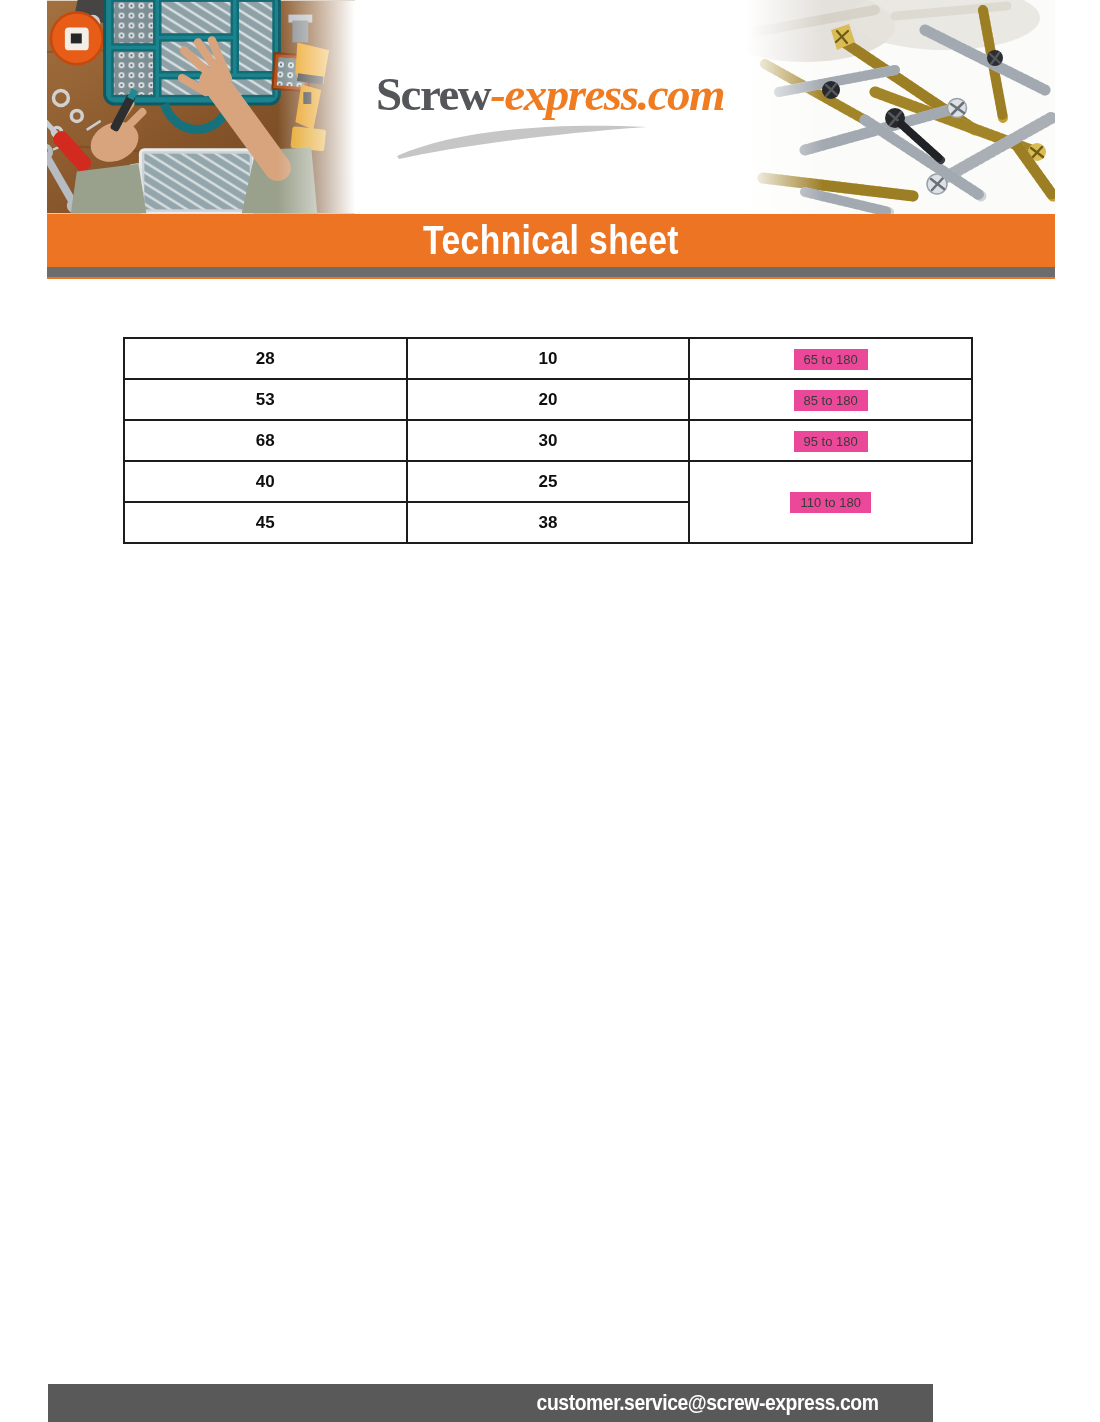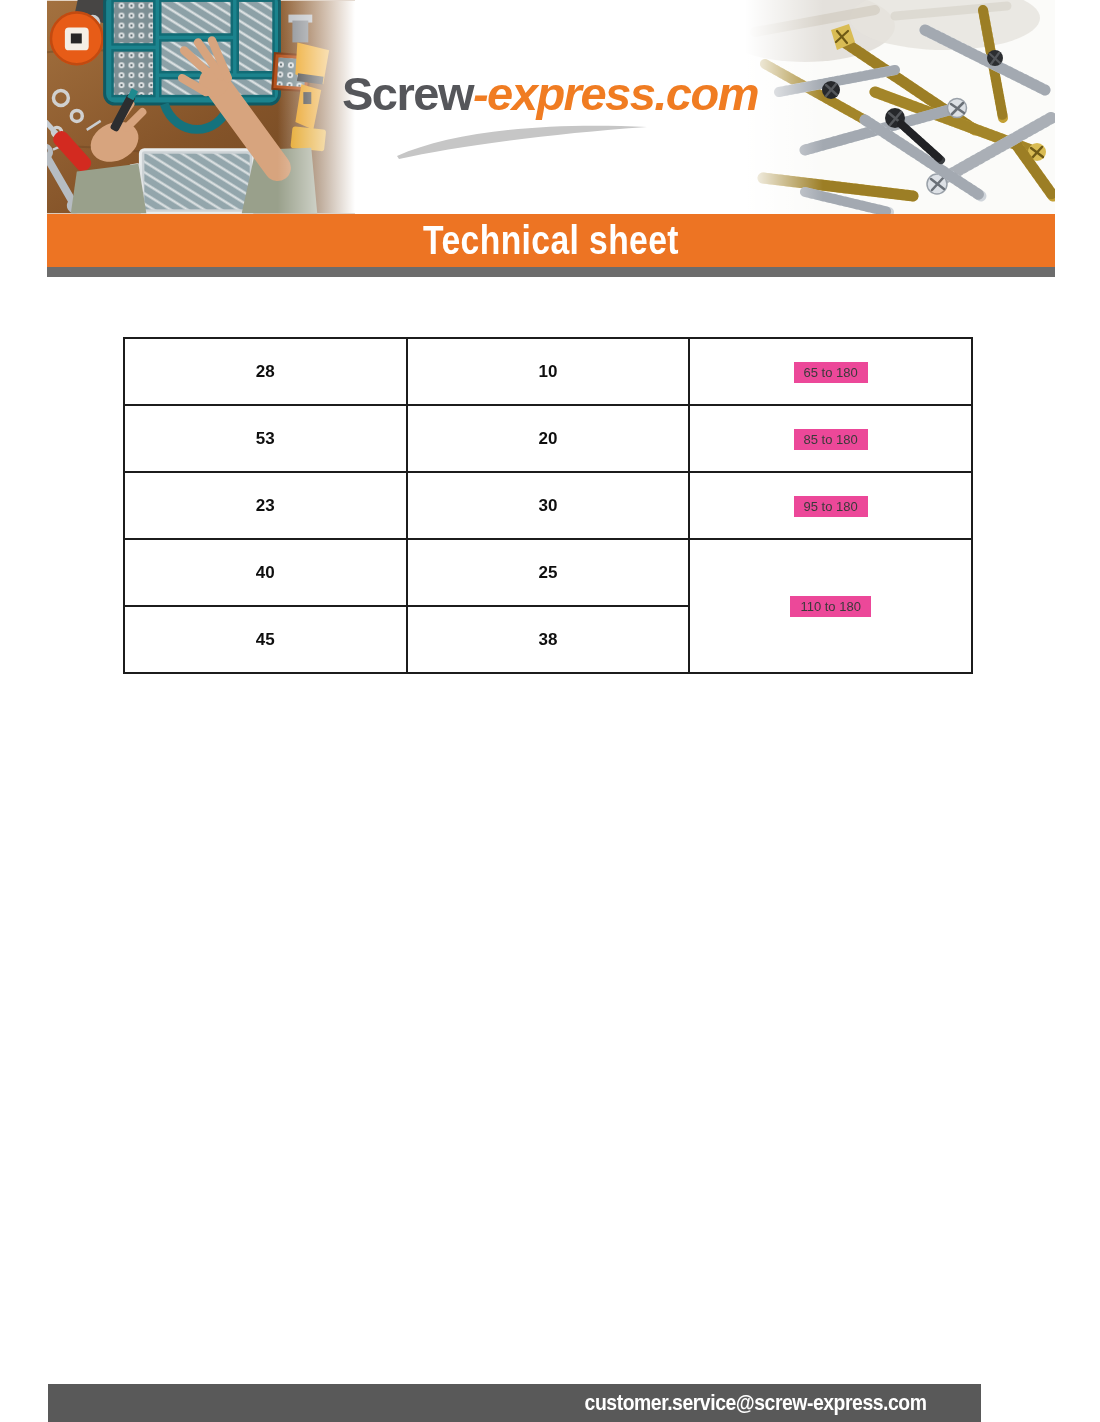--- a/index.html
+++ b/index.html
@@ -7,53 +7,53 @@
     width:1100px; height:1422px; position:relative; background:#ffffff;
     font-family:"Liberation Sans", sans-serif; overflow:hidden;
   }
   
   .photo { position:absolute; top:0; height:214px; overflow:hidden; }
   .photo-left  { left:47px;  width:308px; }
   .photo-right { left:745px; width:310px; }
   .photo svg { display:block; }
 
   .logo-wrap { position:absolute; left:0; top:66px; width:1100px; text-align:center; }
-  .logo-line { font-size:47px; font-weight:bold; letter-spacing:-1.5px; line-height:56px; white-space:nowrap; }
+  .logo-line { font-size:47px; font-weight:bold; letter-spacing:-1.5px; line-height:56px; white-space:nowrap;font-family:Liberation Serif, serif; }
   .logo-gray   { color:#55565a; }
   .logo-orange { color:#f07c22; font-style:italic; }
   .swoosh { position:absolute; left:391px; top:122px; width:262px; height:40px; }
 
   .banner {
-    position:absolute; left:47px; top:214px; width:1008px; height:53px;
+    position:absolute; left:47px; top:214px; width:1008px; height:65px;
     background:#ed7423;
   }
   .banner-title {
     display:block; text-align:center; color:#ffffff; font-weight:bold;
     font-size:41px; line-height:52px; letter-spacing:0.5px;
     transform:scaleX(0.82); transform-origin:center center; white-space:nowrap;
   }
   .strip { position:absolute; left:47px; top:267px; width:1008px; height:10px; background:#6c6c6c; }
 
   
   .sheet-table {
     position:absolute; left:123px; top:337px; width:850px;
     border-collapse:collapse; table-layout:fixed;
   }
   .sheet-table td {
     border:2px solid #1c1c1c; text-align:center; vertical-align:middle;
-    height:39px; padding:13px;
+    height:39px; padding:0;
   }
   .num { font-size:17px; font-weight:bold; color:#0f0f0f; }
   .range { font-size:13px; color:#3a3a3a; background:#ec4899; padding:3px 10px; }
   .merged { vertical-align:top; padding-top:12px; }
 
   
   .footer {
     position:absolute; left:48px; top:1384px; width:885px; height:38px;
-    background:#595959; text-align:right;padding-left:48px;
+    background:#595959; text-align:right;
   }
   .footer-email {
     display:inline-block; color:#ffffff; font-weight:bold; font-size:22px;
     line-height:38px; margin-right:55px; letter-spacing:-0.5px;
     transform:scaleX(0.88); transform-origin:right center; white-space:nowrap;
   }
 </style>
 </head>
 <body>
 
@@ -298,21 +298,21 @@
       <td><span class="num">28</span></td>
       <td><span class="num">10</span></td>
       <td><span class="range">65 to 180</span></td>
     </tr>
     <tr>
       <td><span class="num">53</span></td>
       <td><span class="num">20</span></td>
       <td><span class="range">85 to 180</span></td>
     </tr>
     <tr>
-      <td><span class="num">23</span></td>
+      <td><span class="num">68</span></td>
       <td><span class="num">30</span></td>
       <td><span class="range">95 to 180</span></td>
     </tr>
     <tr>
       <td><span class="num">40</span></td>
       <td><span class="num">25</span></td>
       <td class="merged" rowspan="2"><span class="range">110 to 180</span></td>
     </tr>
     <tr>
       <td><span class="num">45</span></td>

